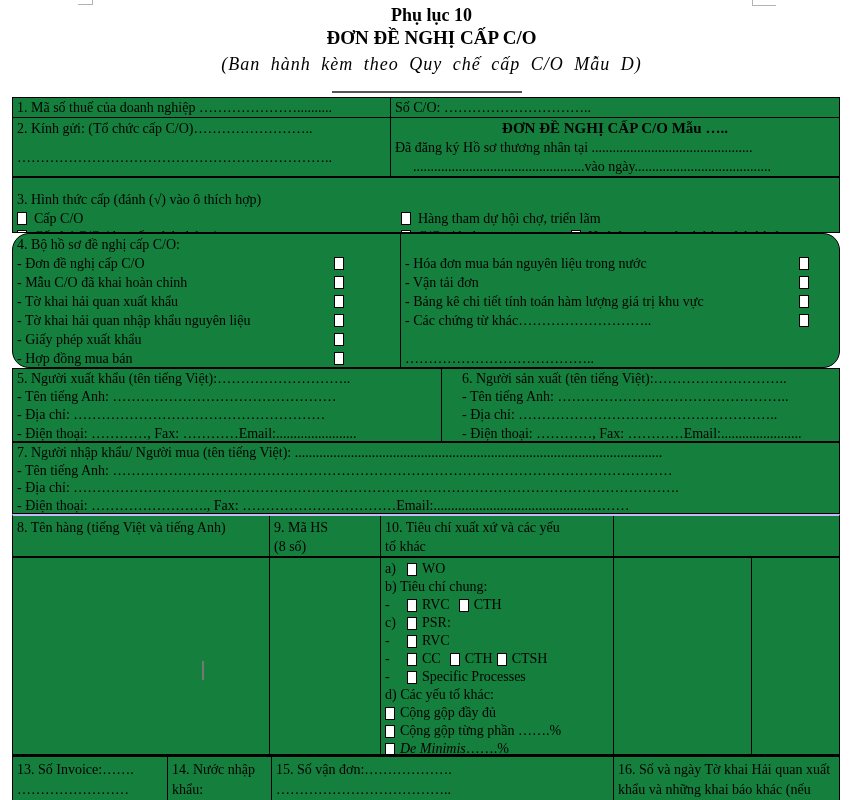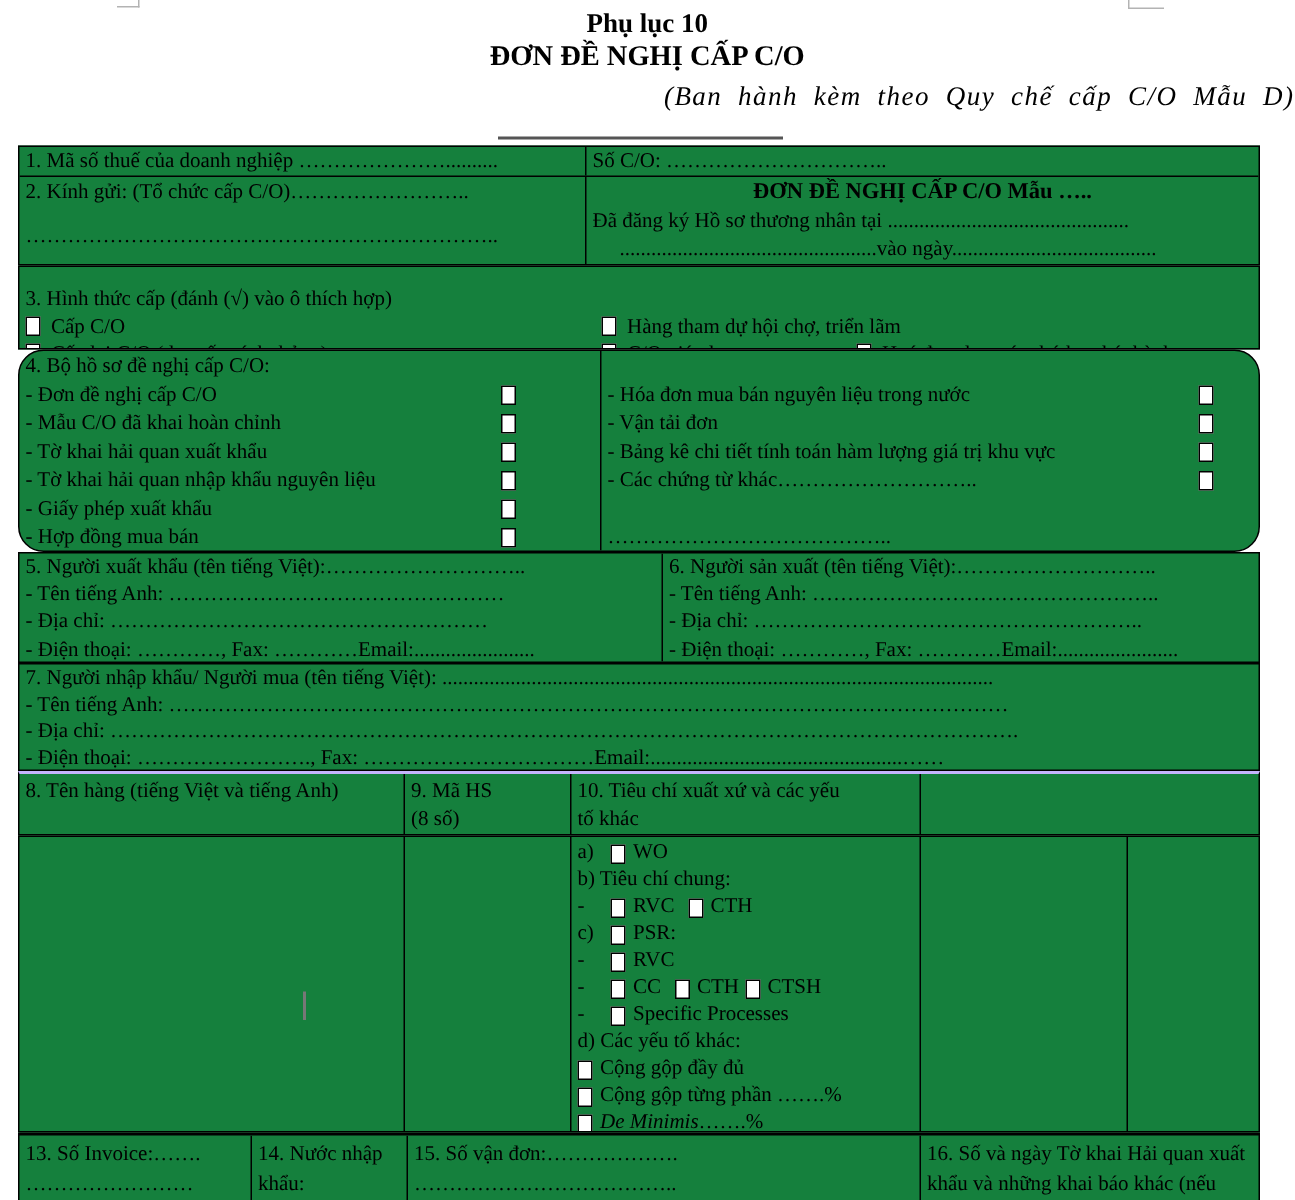--- a/index.html
+++ b/index.html
@@ -9,21 +9,21 @@
     font-family:"Liberation Serif","DejaVu Serif",serif;
     color:#000; font-size:14px;
   }
   .page { position:relative; width:863px; height:800px; overflow:hidden; background:#fff; }
 
   
   .h-appendix { position:absolute; top:5px; left:0; width:100%; text-align:center;
     font-weight:bold; font-size:18px; }
   .h-title { position:absolute; top:27px; left:0; width:100%; text-align:center;
     font-weight:bold; font-size:19px; }
-  .h-sub { position:absolute; top:54px; left:0; width:100%; text-align:right;
+  .h-sub { position:absolute; top:54px; left:0; width:100%; text-align:center;
     font-style:italic; font-size:18px; letter-spacing:1px; word-spacing:5px; }
   .h-line { position:absolute; top:91px; left:332px; width:190px; border-top:2px solid #555; }
 
   .corner { position:absolute; }
 
   
   .sect { position:absolute; left:12px; width:828px; border:1px solid #000; background:#15803d; overflow:hidden; }
   .flex { display:flex; }
   .cell { padding:0 4px; overflow:hidden; }
   .vline { border-right:1px solid #000; }
@@ -162,21 +162,21 @@
     </div>
   </div>
 
   <div class="sect flex" style="top:368px;height:74px;">
     <div class="cell vline" style="width:429px;padding-top:1px;">
       <div class="ln18">5. Người xuất khẩu (tên tiếng Việt):………………………..</div>
       <div class="ln18">- Tên tiếng Anh: …………………………………………</div>
       <div class="ln18">- Địa chỉ: ………………………………………………</div>
       <div class="ln18">- Điện thoại: …………, Fax: …………Email:.......................</div>
     </div>
-    <div class="cell" style="flex:1;padding-top:1px;">
+    <div class="cell" style="flex:1;padding-top:1px;margin-left:16px;">
       <div class="ln18">6. Người sản xuất (tên tiếng Việt):………………………..</div>
       <div class="ln18">- Tên tiếng Anh: …………………………………………..</div>
       <div class="ln18">- Địa chỉ: ………………………………………………..</div>
       <div class="ln18">- Điện thoại: …………, Fax: …………Email:.......................</div>
     </div>
   </div>
 
   <div class="sect" style="top:442px;height:72px;padding:1px 4px 0 4px;">
     <div class="ln17">7. Người nhập khẩu/ Người mua (tên tiếng Việt): .........................................................................................................</div>
     <div class="ln17">- Tên tiếng Anh: …………………………………………………………………………………………………………</div>

